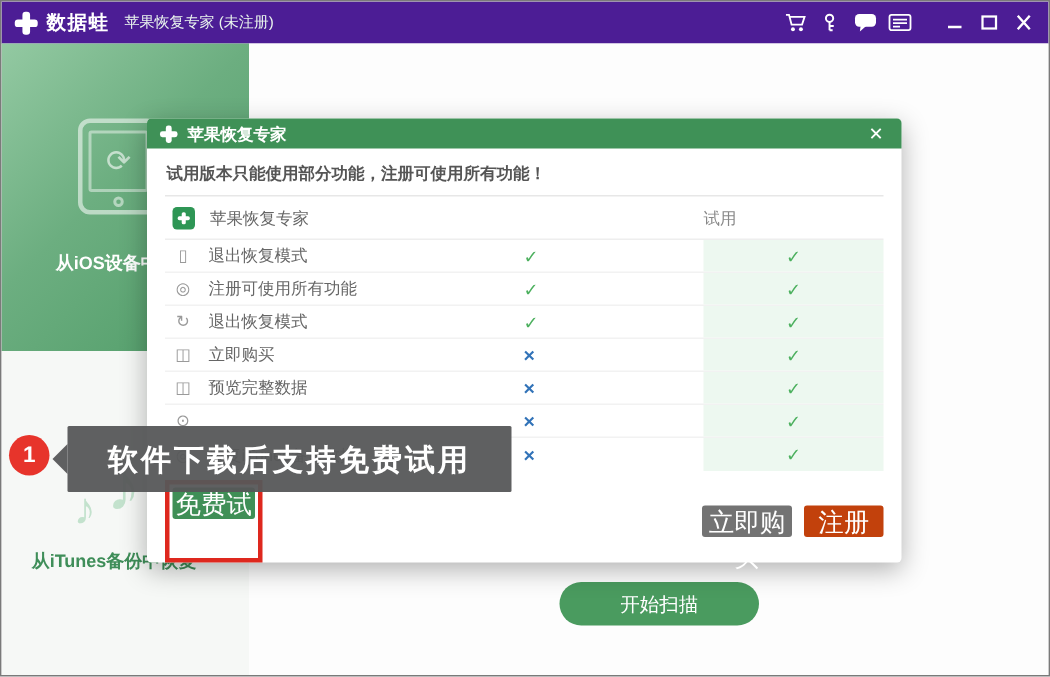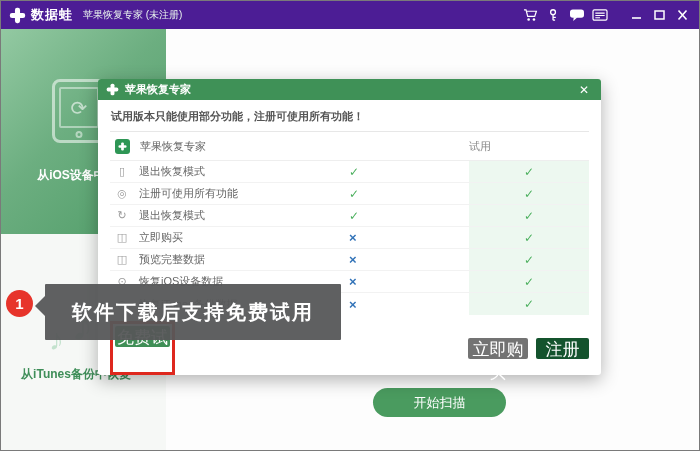--- a/index.html
+++ b/index.html
@@ -53,26 +53,26 @@
   .mark { font-weight:bold; font-size:12px; }
   .mark.ok { color:#4cb05e; }
   .mark.no { color:#3273b8; font-size:13px; }
   .crown { width:14px; height:11px; }
 
   .dlg-footer { flex:1; display:flex; align-items:center; padding:6px 12px 0; }
   .hl-box { border:3px solid #de281e; padding:2px; }
   .btn { border:none; font-family:inherit; font-size:17px; color:#fff; cursor:pointer; border-radius:2px; }
   .btn-trial { background:#3f8f56; width:55px; height:21px; }
   .btn-buy { background:#737373; width:60px; height:21px; margin-left:auto; }
-  .btn-reg { background:#14532d; width:53px; height:21px; margin-left:8px; }
+  .btn-reg { background:#c2410c; width:53px; height:21px; margin-left:8px; }
 
   
   .callout { position:absolute; left:0; top:283px; z-index:50; }
   .step-circle { position:absolute; left:5px; top:6px; width:27px; height:27px; background:#e7342b; border-radius:50%; color:#fff; font-weight:bold; font-size:15px; display:flex; align-items:center; justify-content:center; }
-  .tip-box { position:absolute; left:44px; top:0; width:296px; height:56px; background:rgba(86,87,89,.95); color:#fff; font-weight:bold; font-size:20px; letter-spacing:2px; display:flex; align-items:center; justify-content:center; border-radius:1px; }
+  .tip-box { position:absolute; left:44px; top:0; width:296px; height:44px; background:rgba(86,87,89,.95); color:#fff; font-weight:bold; font-size:20px; letter-spacing:2px; display:flex; align-items:center; justify-content:center; border-radius:1px; }
   .tip-arrow { position:absolute; left:34px; top:12px; width:0; height:0; border-top:10px solid transparent; border-bottom:10px solid transparent; border-right:10px solid rgba(86,87,89,.95); }
 </style>
 </head>
 <body>
 
 <div class="window">
 
   <div class="titlebar">
     <svg class="logo-mark" viewBox="0 0 20 20">
       <rect x="7" y="1" width="6" height="18" rx="2.5" fill="#fff"></rect>
@@ -218,21 +218,20 @@
             <span>预览完整数据</span>
           </div>
         <div class="c-trial"><span class="mark no">×</span></div>
         <div class="c-reg">
             <span class="mark ok">✓</span>
           </div>
       </div>
       <div class="trow">
         <div class="c-name">
             <span class="feat-ico">⊙</span>
-            <span>恢复iOS设备数据</span>
           </div>
         <div class="c-trial"><span class="mark no">×</span></div>
         <div class="c-reg">
             <span class="mark ok">✓</span>
           </div>
       </div>
       <div class="trow" style="border-bottom:none;">
         <div class="c-name">
             <span class="feat-ico">◎</span>
             <span>恢复iTunes备份数据</span>

